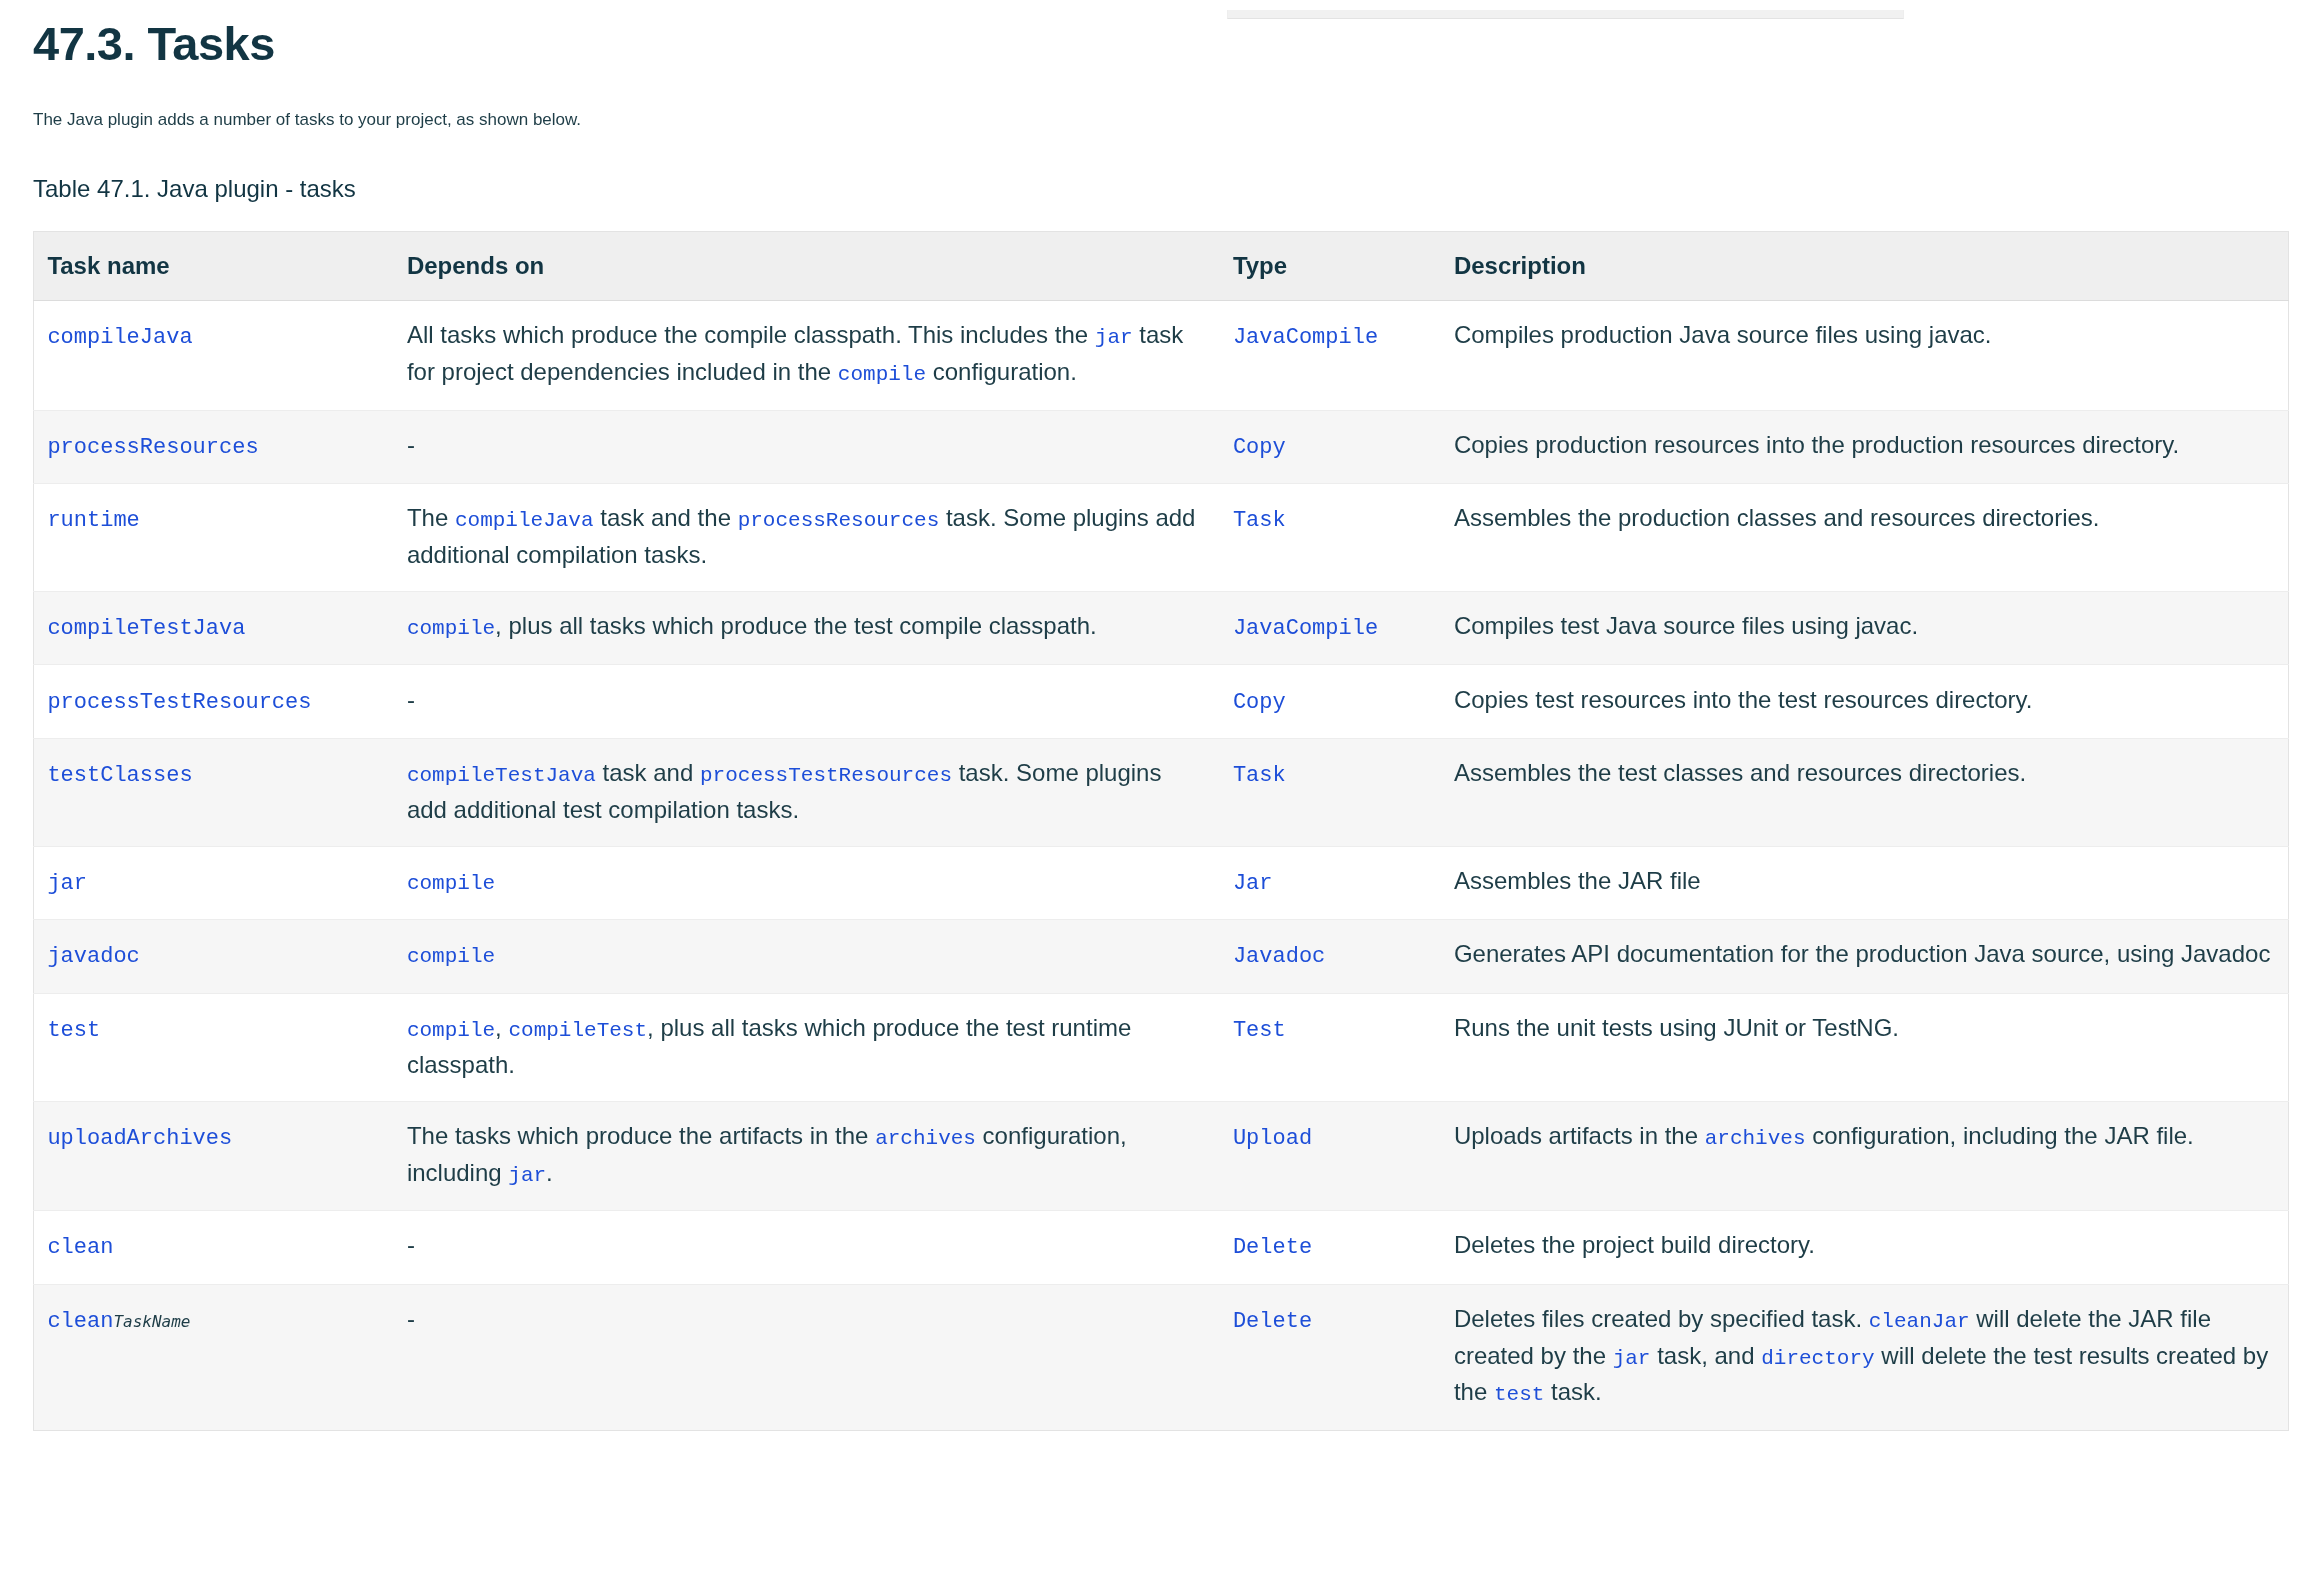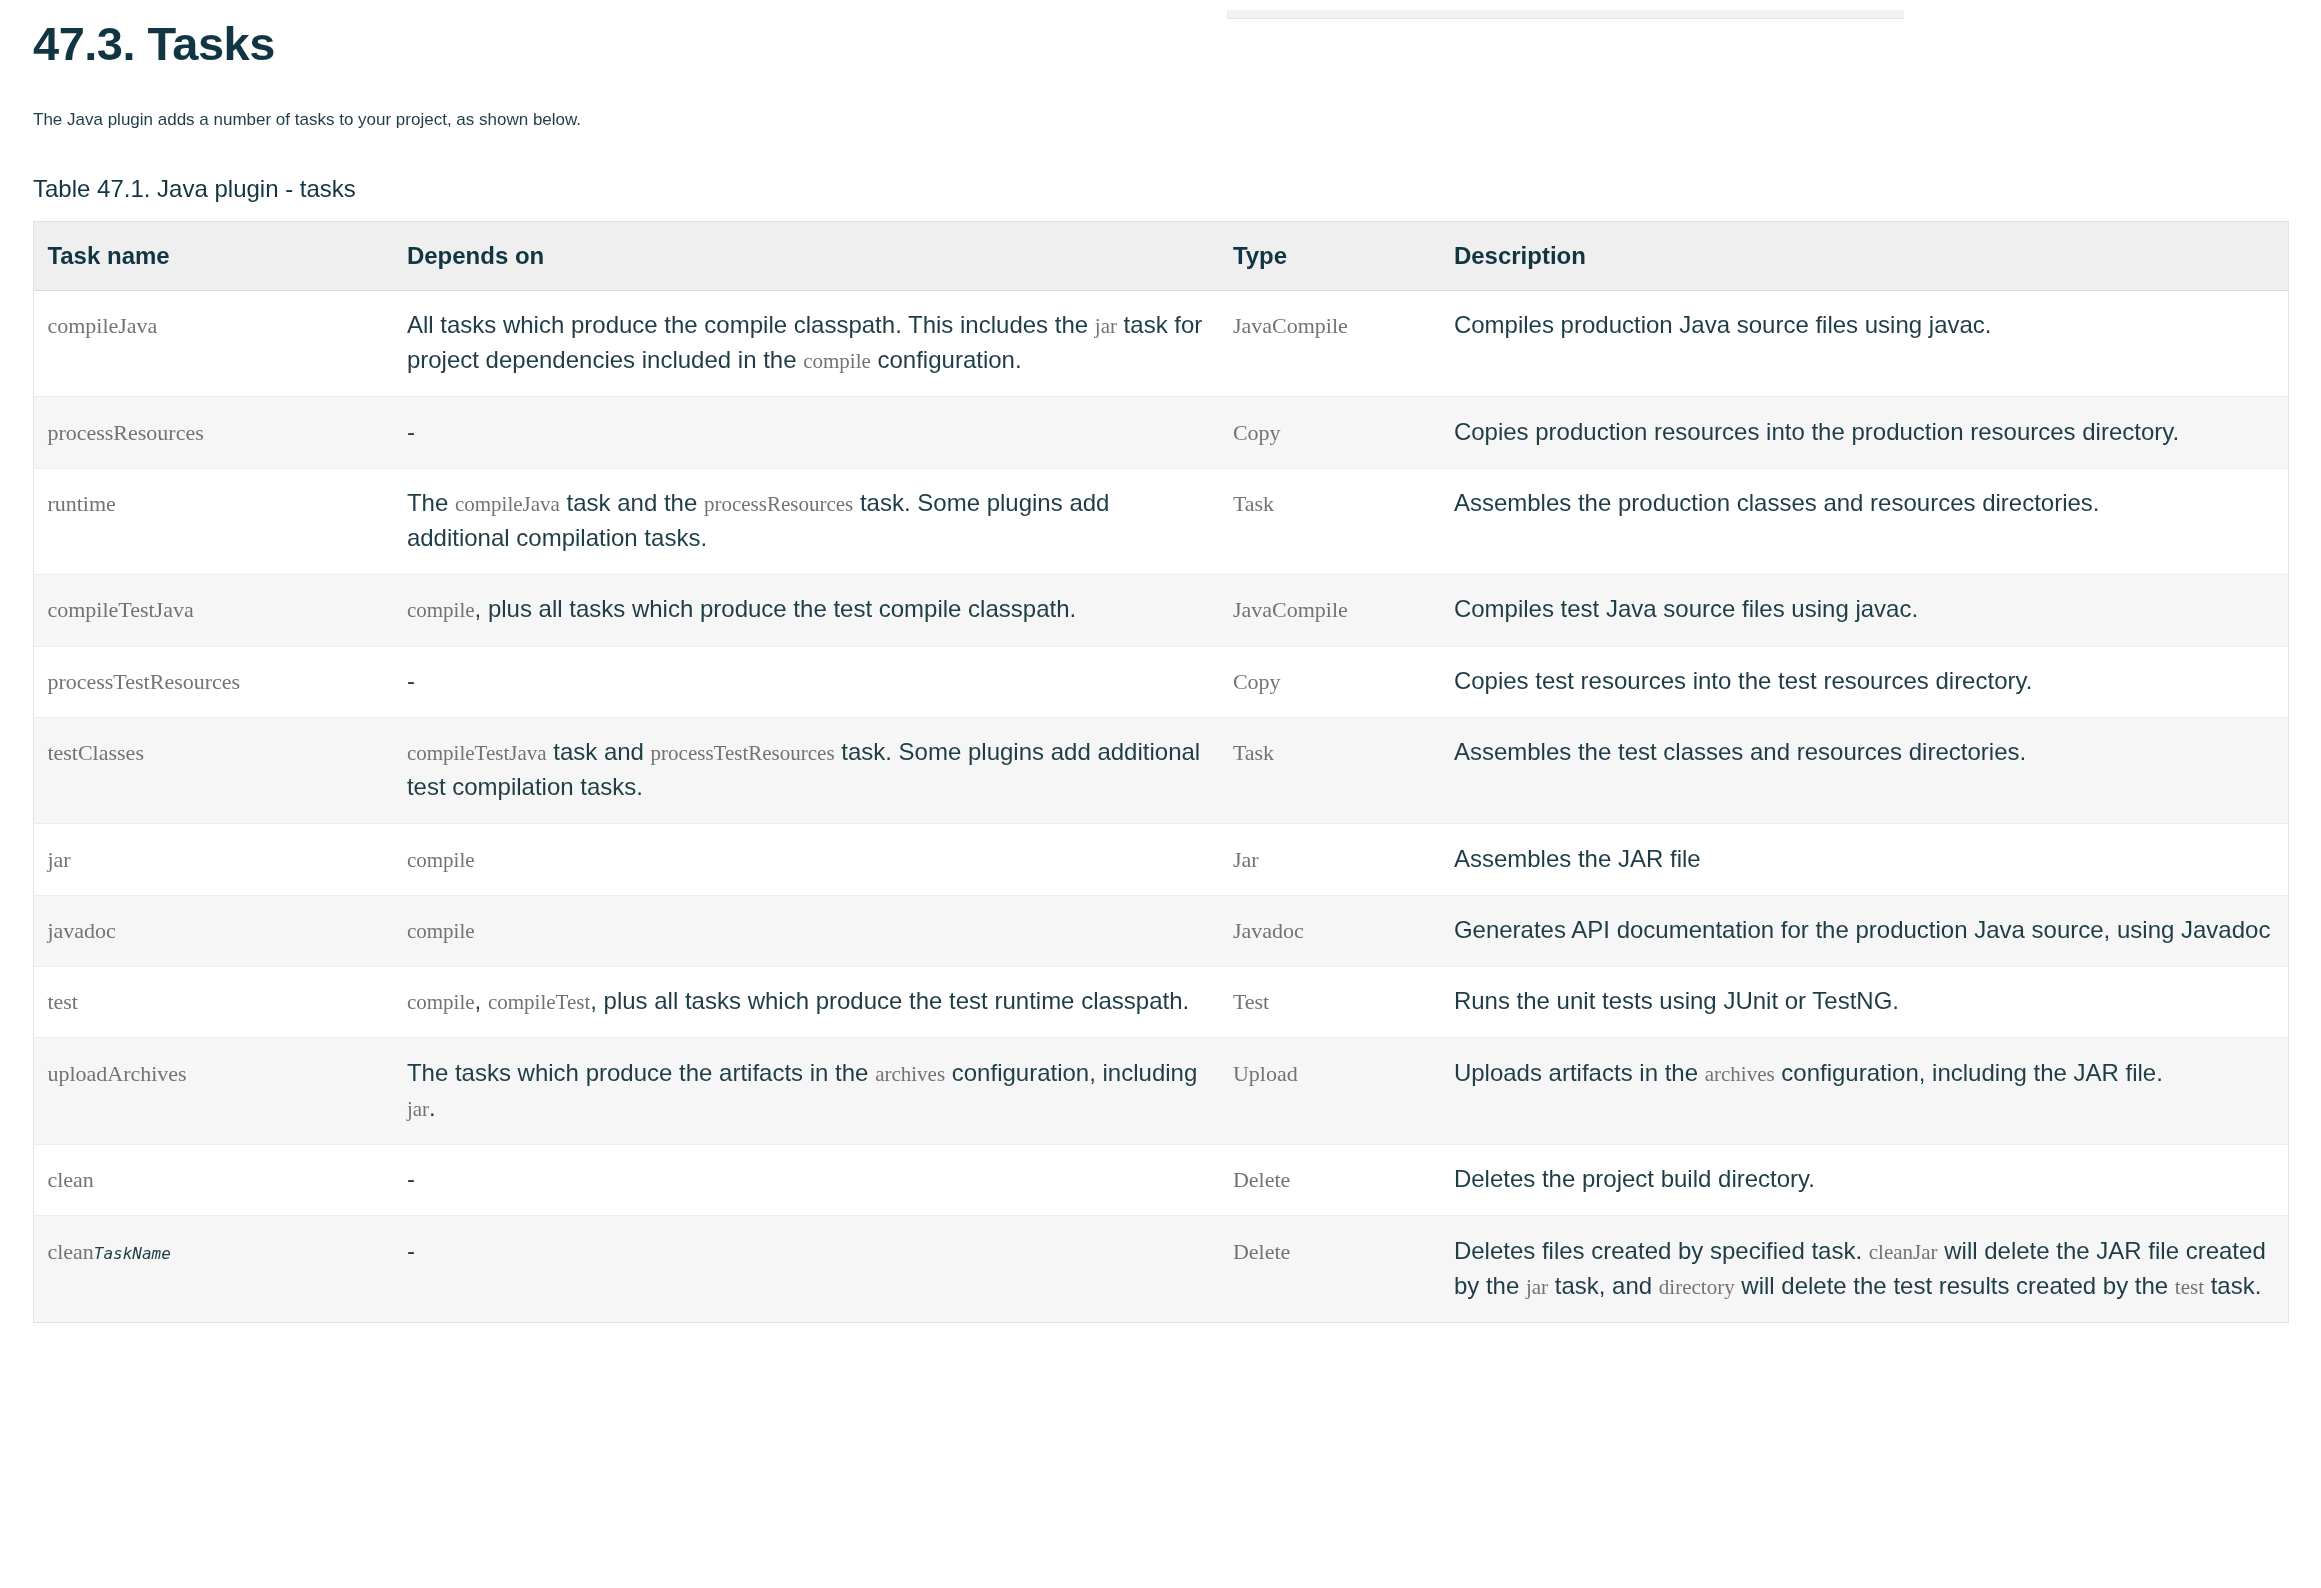--- a/index.html
+++ b/index.html
@@ -48,21 +48,21 @@
   }
   h2.table-caption {
     font-size: 24px;
     font-weight: 400;
     margin: 42px 0 0 0;
     color: #123543;
   }
   table.tasks-table {
     width: 2256px;
     border-collapse: collapse;
-    margin-top: 18px;
+    margin-top: 28px;
     border: 1px solid #e3e3e3;
     table-layout: fixed;
   }
   table.tasks-table thead th {
     background: #efefef;
     border-bottom: 1px solid #dcdcdc;
     text-align: left;
     font-size: 24px;
     font-weight: 700;
     color: #123543;
@@ -82,23 +82,23 @@
 
   col.c-taskname { width: 360px; }
   col.c-depends  { width: 826px; }
   col.c-type     { width: 221px; }
   col.c-desc     { width: 848px; }
 
   th.col-taskname { padding-left: 31px; }
   td.cell-taskname { padding-left: 31px; }
 
   code, .mono {
-    font-family: Liberation Serif, serif;
+    font-family: Liberation Mono, monospace;
     font-size: 21px;
-    color: #737373;
+    color: #1d4ed8;
     background: transparent;
     white-space: nowrap;
   }
   td.cell-taskname code { font-size: 22px; }
   td.cell-type code { font-size: 22px; }
   .mono-em {
     font-family: "DejaVu Sans Mono", "Liberation Mono", monospace;
     font-style: italic;
     font-size: 16px;
   }

